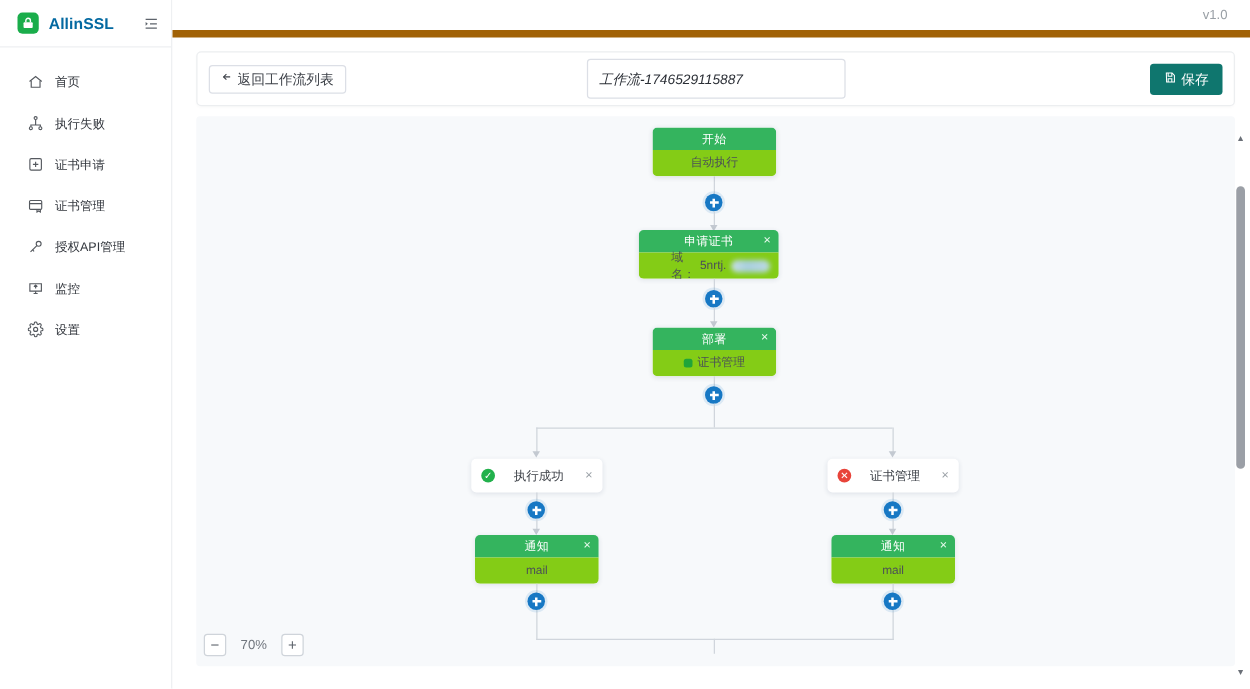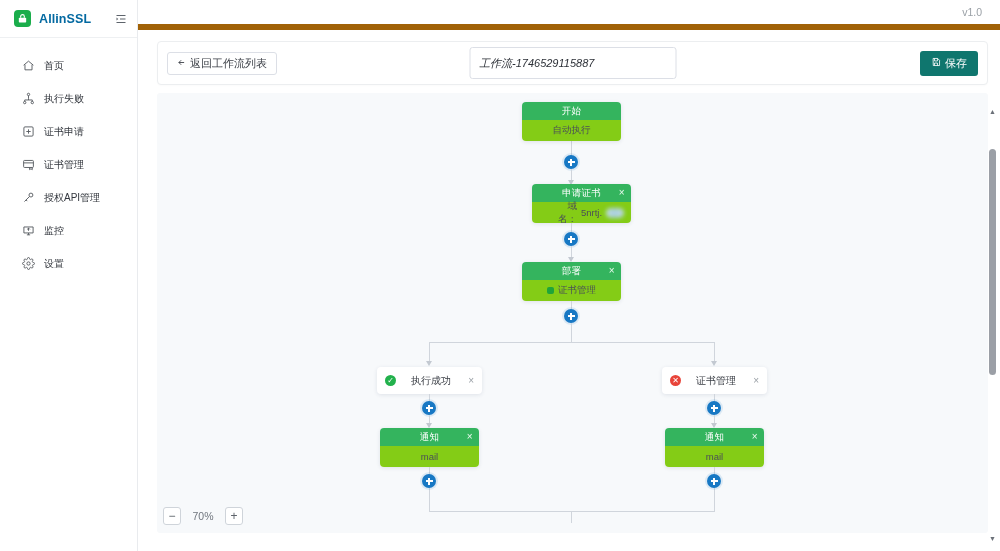--- a/index.html
+++ b/index.html
@@ -320,26 +320,26 @@
 
           <div class="node" style="left:365px; top:9px; width:99px;">
             <div class="node-head">
               <span>开始</span>
             </div>
             <div class="node-body">
               <span>自动执行</span>
             </div>
           </div>
 
-          <div class="node" style="left:375px; top:91px; width:99px;">
+          <div class="node" style="left:354px; top:91px; width:112px;">
             <div class="node-head">
               <span>申请证书</span>
               <span class="close">×</span>
             </div>
-            <div class="node-body" style="justify-content:flex-start; padding-left:26px;text-align:right;">
+            <div class="node-body" style="justify-content:flex-start; padding-left:26px;">
               <span>域名：</span>
               <span>5nrtj.</span>
               <span class="blur-bar"></span>
             </div>
           </div>
 
           <div class="ln ln-v" style="left:414px; top:130px; height:19px;"></div>
           <div class="plus" style="left:407px; top:139px;"></div>
           <div class="ln ln-v" style="left:414px; top:153px; height:13px;"></div>
           <div class="arrow" style="left:411px; top:164px;"></div>

